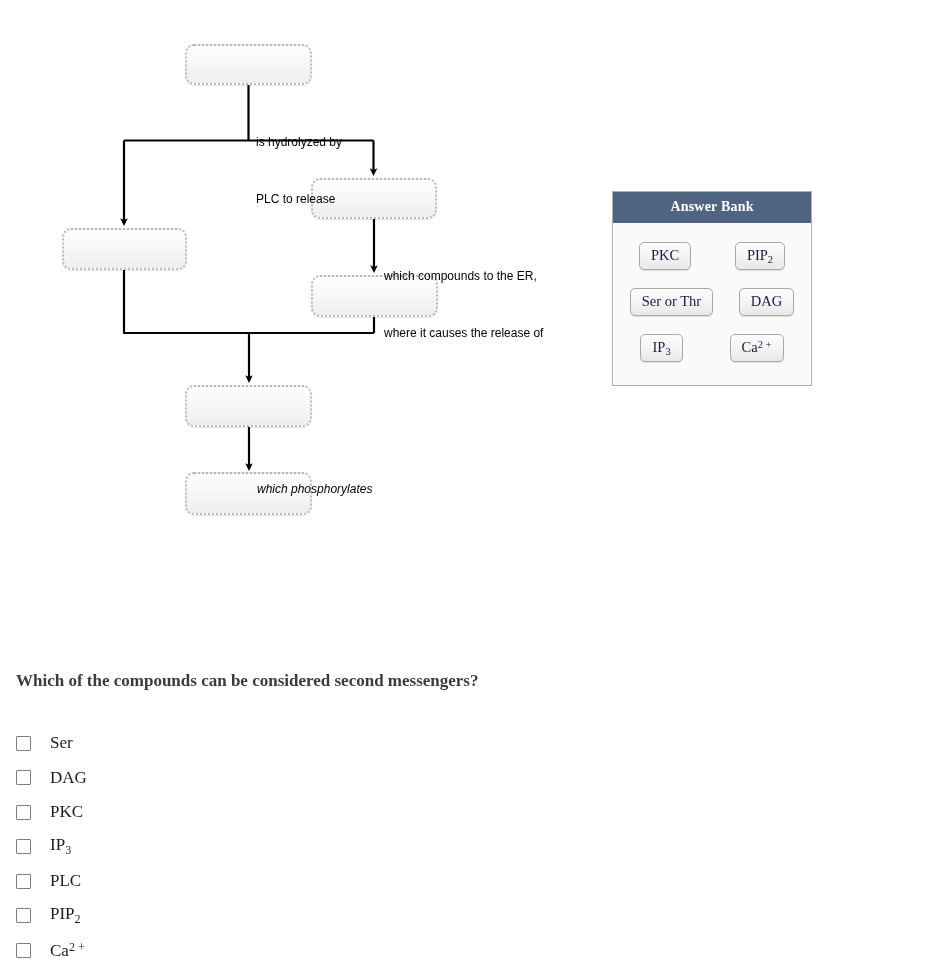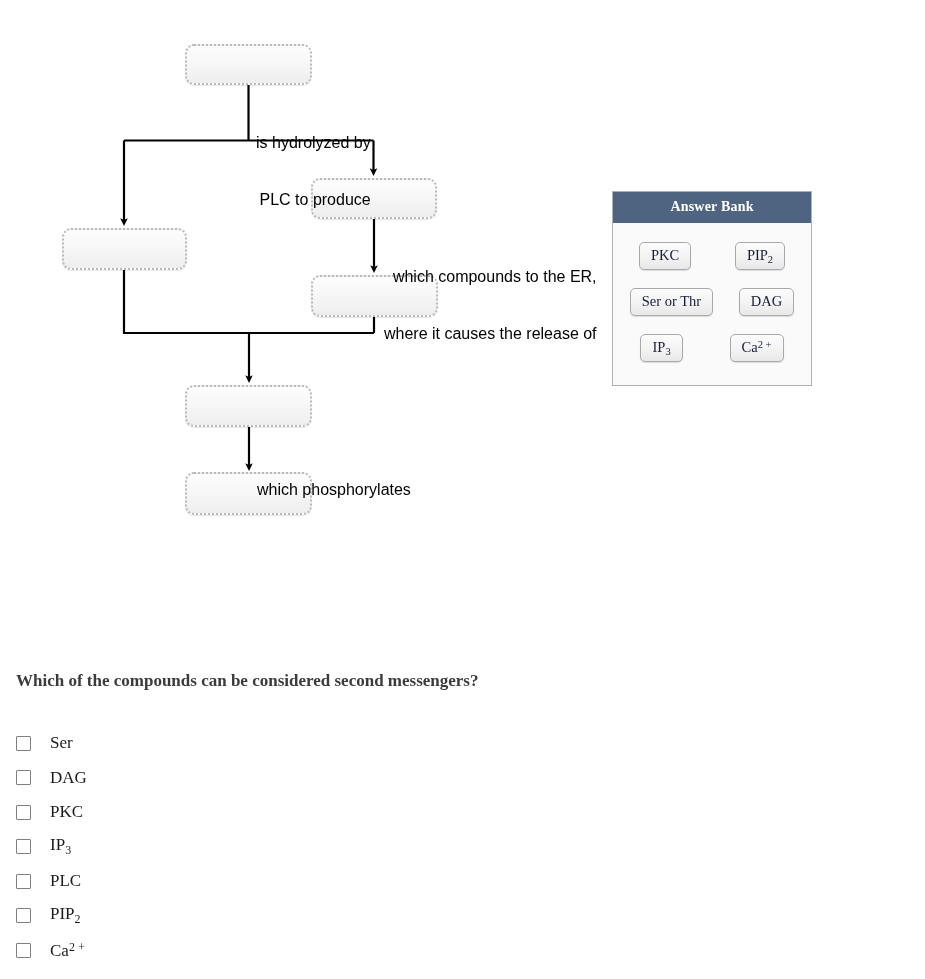--- a/index.html
+++ b/index.html
@@ -38,25 +38,24 @@
     box-sizing: border-box;
     border: 2px dotted #b9b9b9;
     border-radius: 9px;
     background: linear-gradient(to bottom, #fdfdfd 0%, #f7f7f7 45%, #eeeeee 100%);
     box-shadow: 0 1px 1px rgba(0,0,0,0.10);
   }
 
   .flow-label {
     position: absolute;
     font-family: "Liberation Sans", "DejaVu Sans", sans-serif;
-    font-size: 16px;
+    font-size: 12px;
     line-height: 19px;
     color: #000000;
     white-space: pre;
-    text-align: right;
   }
 
   
   #answer-bank {
     position: absolute;
     left: 612px;
     top: 191px;
     width: 200px;
     box-sizing: border-box;
     border: 1px solid #b0b0b0;
@@ -184,30 +183,30 @@
 
   <div class="drop-box" style="left:185px; top:44px; width:127px; height:41px;"></div>
   <div class="drop-box" style="left:311px; top:178px; width:126px; height:41px;"></div>
   <div class="drop-box" style="left:62px; top:228px; width:125px; height:42px;"></div>
   <div class="drop-box" style="left:311px; top:275px; width:127px; height:42px;"></div>
   <div class="drop-box" style="left:185px; top:385px; width:127px; height:42px;"></div>
   <div class="drop-box" style="left:185px; top:472px; width:127px; height:43px;"></div>
 
   <div class="flow-label" style="left:256px; top:95px;">
     <div>is hydrolyzed by</div>
-    <div>PLC to produce</div>
+    <div>PLC to release</div>
   </div>
 
   <div class="flow-label" style="left:384px; top:229px;">
     <div>which compounds to the ER,</div>
     <div>where it causes the release of</div>
   </div>
 
 
-  <div class="flow-label" style="left:257px; top:442px;">
+  <div class="flow-label" style="left:257px; top:442px;font-style:italic;">
     <div>which phosphorylates</div>
   </div>
 
 </div>
 
 <div id="answer-bank">
   <div id="answer-bank-header" style="background: rgb(79, 100, 128);">Answer Bank</div>
   <div id="answer-bank-body">
     <div class="bank-row">
       <div class="bank-tile">PKC</div>

